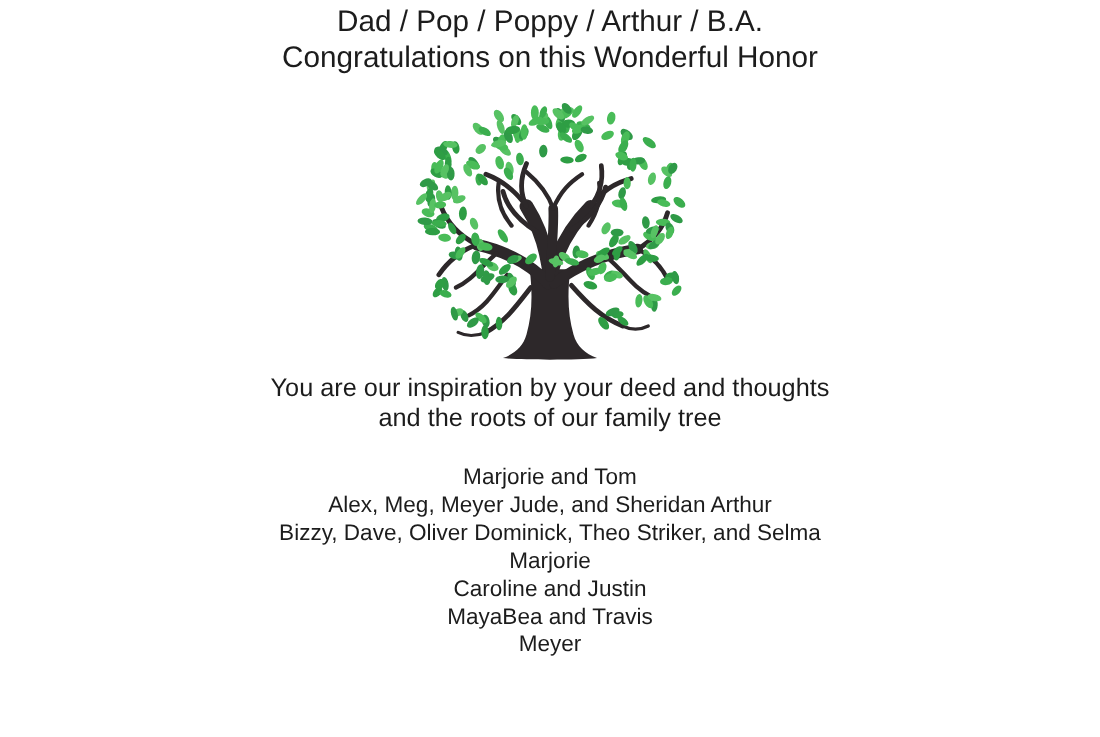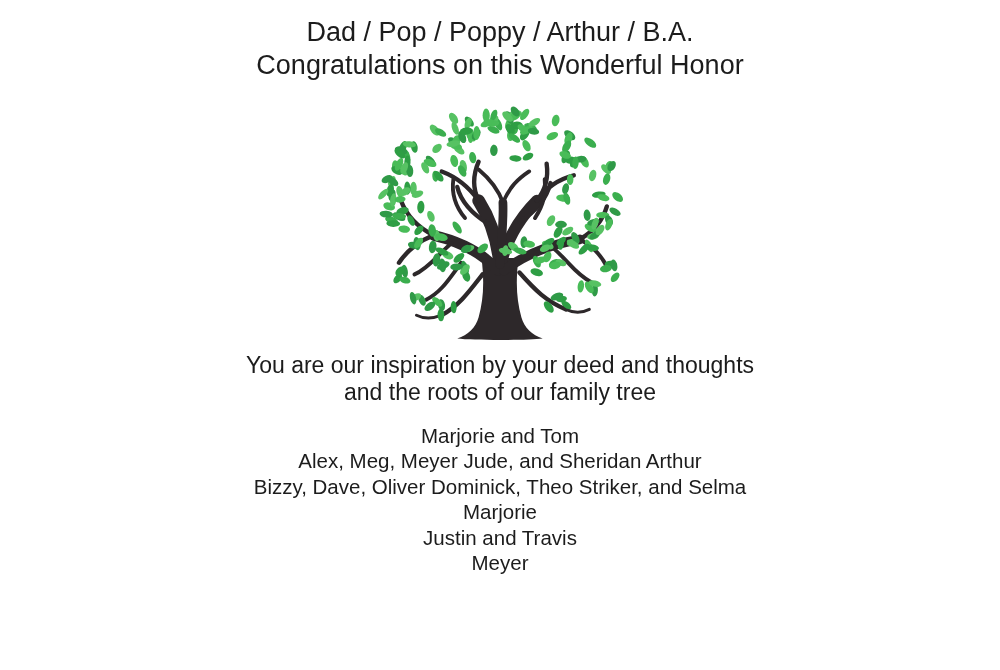--- a/index.html
+++ b/index.html
@@ -12,21 +12,21 @@
     width: 1000px;
     height: 670px;
     margin: 0 auto;
     background: #ffffff;
     font-family: "Liberation Sans", sans-serif;
     color: #1c1c1c;
     text-align: center;
     overflow: hidden;
   }
   .header {
-    padding-top: 16px;
+    padding-top: 3px;
     font-size: 27px;
     line-height: 33px;
     font-weight: 400;
   }
   .tree-wrap {
     margin-top: 12px;
     height: 252px;
     display: flex;
     justify-content: center;
     align-items: center;
@@ -40,21 +40,21 @@
     stroke: var(--trunk, #2d282a);
     fill: none;
     stroke-linecap: round;
   }
   .message {
     margin-top: 6px;
     font-size: 23px;
     line-height: 26.5px;
   }
   .names {
-    margin-top: 18px;
+    margin-top: 29px;
     font-size: 20.5px;
     line-height: 25.4px;
   }
 </style>
 </head>
 <body style="background: rgb(255, 255, 255);">
 
 <div class="card">
 
   <div class="header">
@@ -316,17 +316,18 @@
   <div class="message">
     <div>You are our inspiration by your deed and thoughts</div>
     <div>and the roots of our family tree</div>
   </div>
 
   <div class="names">
     <div>Marjorie and Tom</div>
     <div>Alex, Meg, Meyer Jude, and Sheridan Arthur</div>
     <div>Bizzy, Dave, Oliver Dominick, Theo Striker, and Selma</div>
     <div>Marjorie</div>
-    <div>Justin and Travis</div>
+    <div>Caroline and Justin</div>
+    <div>MayaBea and Travis</div>
     <div>Meyer</div>
   </div>
 
 </div>
 
 </body></html>

